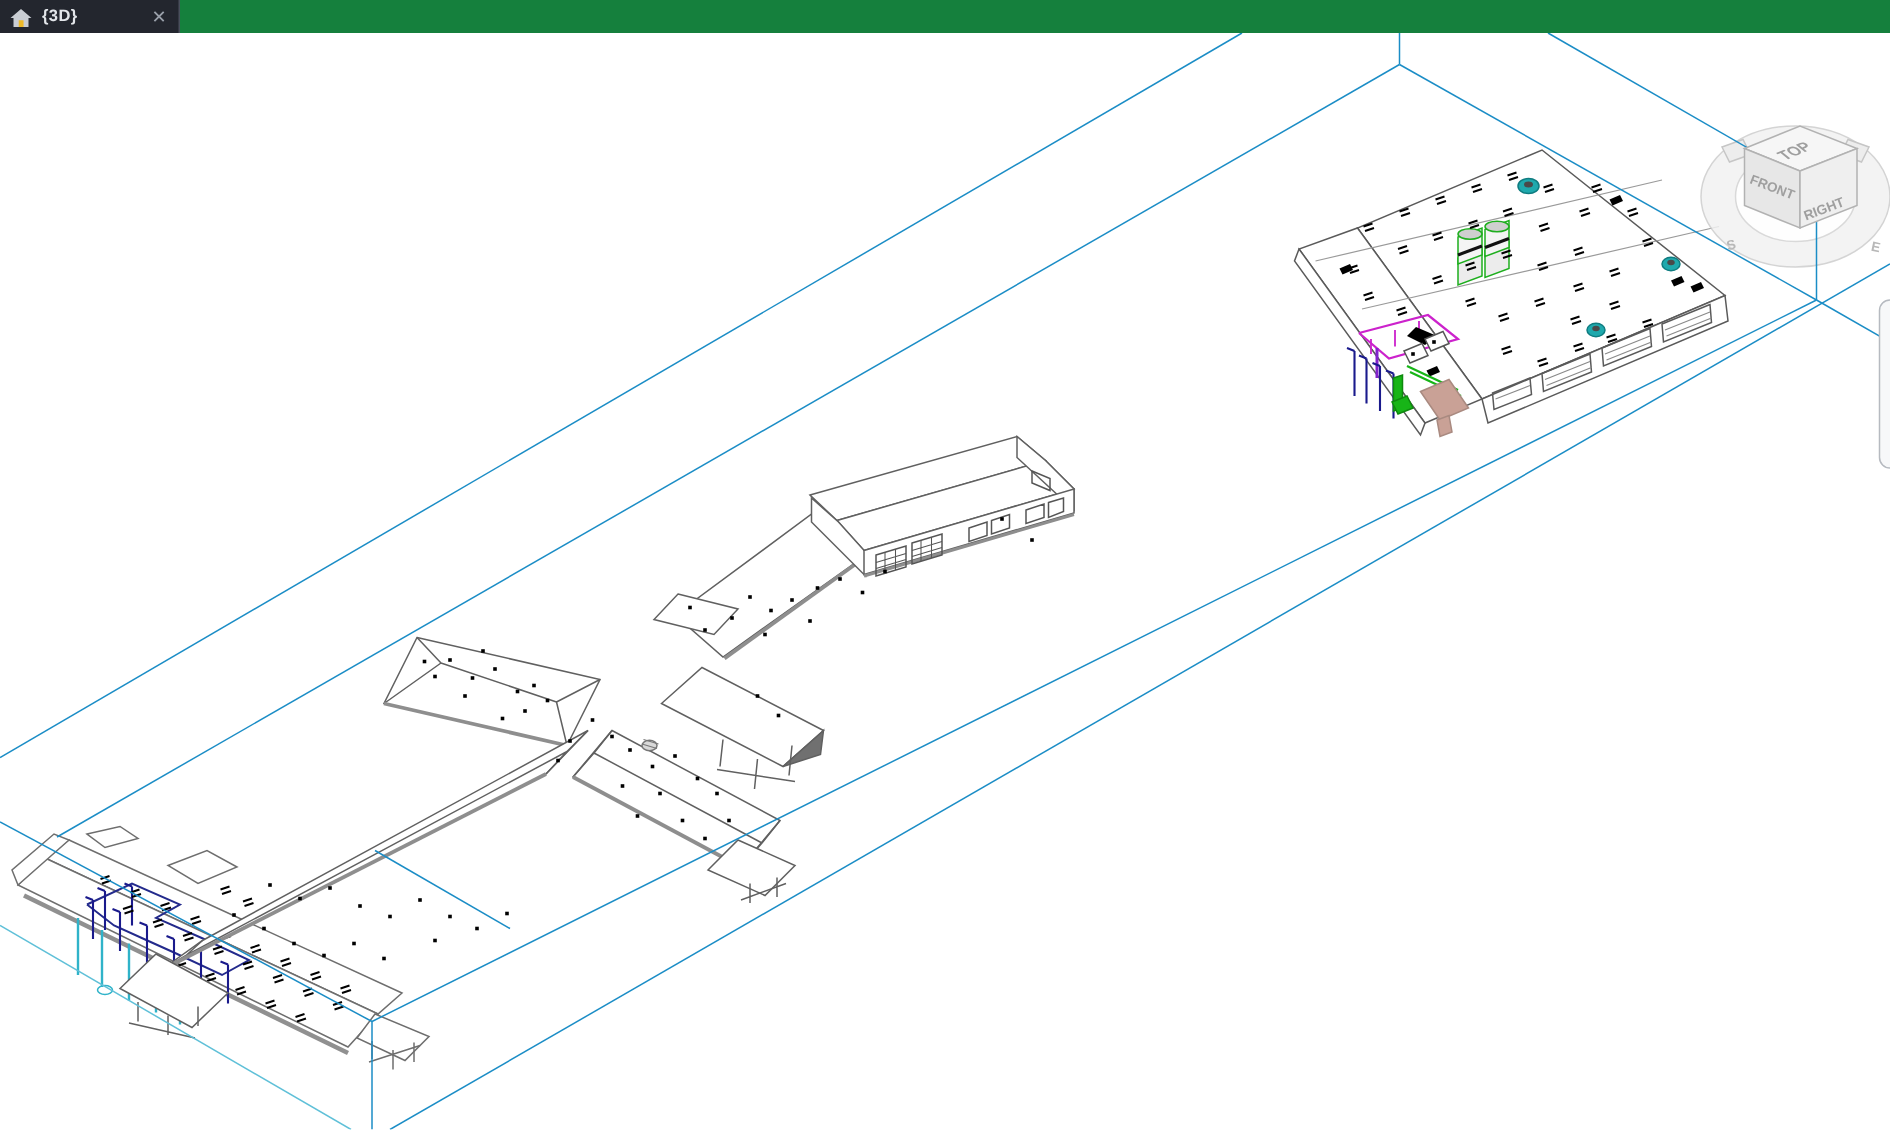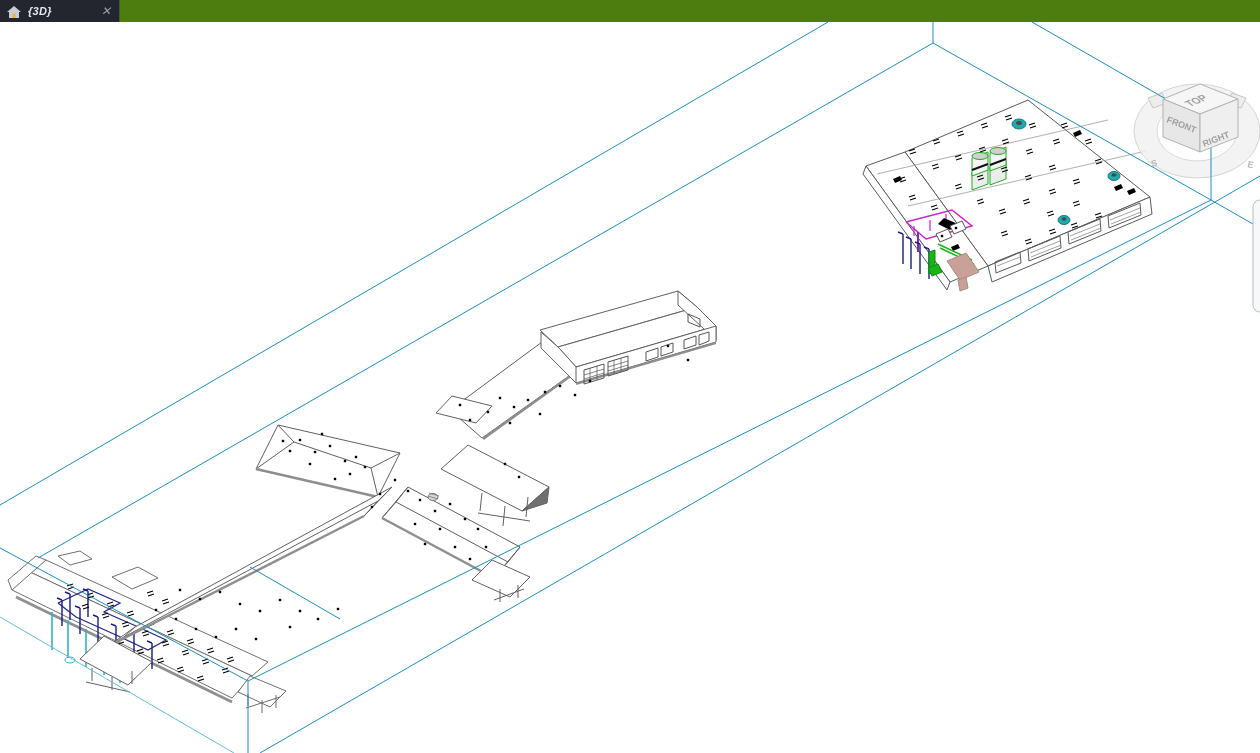--- a/index.html
+++ b/index.html
@@ -1,18 +1,18 @@
 <!DOCTYPE html>
 <html><head>
 <meta charset="utf-8">
 <style>
   html,body{margin:0;padding:0;width:1260px;height:753px;overflow:hidden;
     background:#ffffff;font-family:"Liberation Sans",sans-serif;}
   .tabbar{position:absolute;top:0;left:0;width:1260px;height:22px;
-    background:#4d7c0f;z-index:30;display:flex;align-items:center;font-style:italic;}
+    background:#15803d;z-index:30;display:flex;align-items:center;}
   .tab{width:120px;height:22px;background:#23262e;display:flex;align-items:center;
     padding:0 6px;box-sizing:border-box;border-right:1px solid #4a4f5c;cursor:default;}
   .tab .home{width:16px;height:15px;margin-right:6px;flex:0 0 auto;}
   .tab .label{color:#e3e6ea;font-size:11px;font-weight:bold;letter-spacing:.3px;flex:1;}
   .tab .close{color:#9aa0aa;font-size:12px;line-height:12px;padding:0 2px;margin-left:4px;}
   #scene{position:absolute;top:0;left:0;z-index:10;}
   #scene text{font-family:"Liberation Sans",sans-serif;font-weight:bold;}
 </style>
 </head>
 <body>

